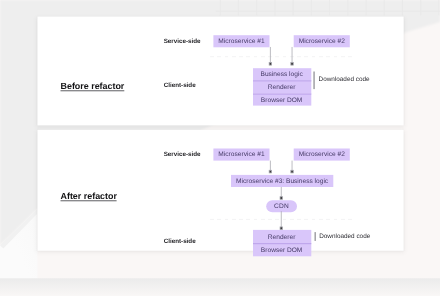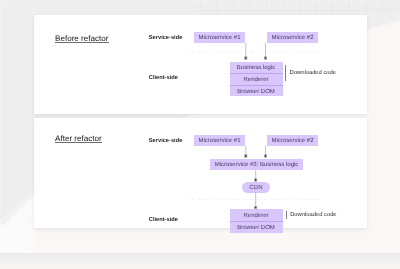--- a/index.html
+++ b/index.html
@@ -7,22 +7,22 @@
        font-family:"Liberation Sans",sans-serif;-webkit-font-smoothing:antialiased;text-rendering:geometricPrecision;}
   #stage{position:relative;width:400px;height:269px;overflow:hidden;background:#faf7f6;}
   .bg-gray{position:absolute;left:0;top:0;width:400px;height:269px;}
 
   .bg-grid{position:absolute;left:0;top:0;}
 
   .card{position:absolute;background:#ffffff;box-shadow:0 1.5px 4px rgba(90,85,85,.10), 0 0 1px rgba(90,85,85,.08);}
   #card-top{left:34px;top:15px;width:333px;height:99px;}
   #card-bot{left:34px;top:118px;width:333px;height:110px;}
 
-  .sec-title{position:absolute;opacity:.999;font-weight:normal;font-size:8.1px;color:#121214;
-             letter-spacing:0;white-space:nowrap;line-height:8px;}
+  .sec-title{position:absolute;opacity:.999;font-weight:bold;font-size:8.1px;color:#121214;
+             letter-spacing:0;white-space:nowrap;line-height:8px;margin-top:40px;}
   .sec-title i{font-style:normal;position:relative;}
   .sec-title i::after{content:"";position:absolute;left:0;right:0;bottom:0.4px;height:.7px;background:#6e6e72;}
 
   .side-label{position:absolute;opacity:.999;font-weight:bold;font-size:5.7px;color:#1f1f23;
               white-space:nowrap;line-height:6px;}
 
   .box{position:absolute;opacity:.999;background:#d9c6fa;color:#453a66;font-size:6px;
        display:flex;align-items:center;justify-content:center;box-sizing:border-box;
        white-space:nowrap;line-height:1;padding-top:1.4px;}
   .box.sep{border-top:.7px solid #bda4ec;}

